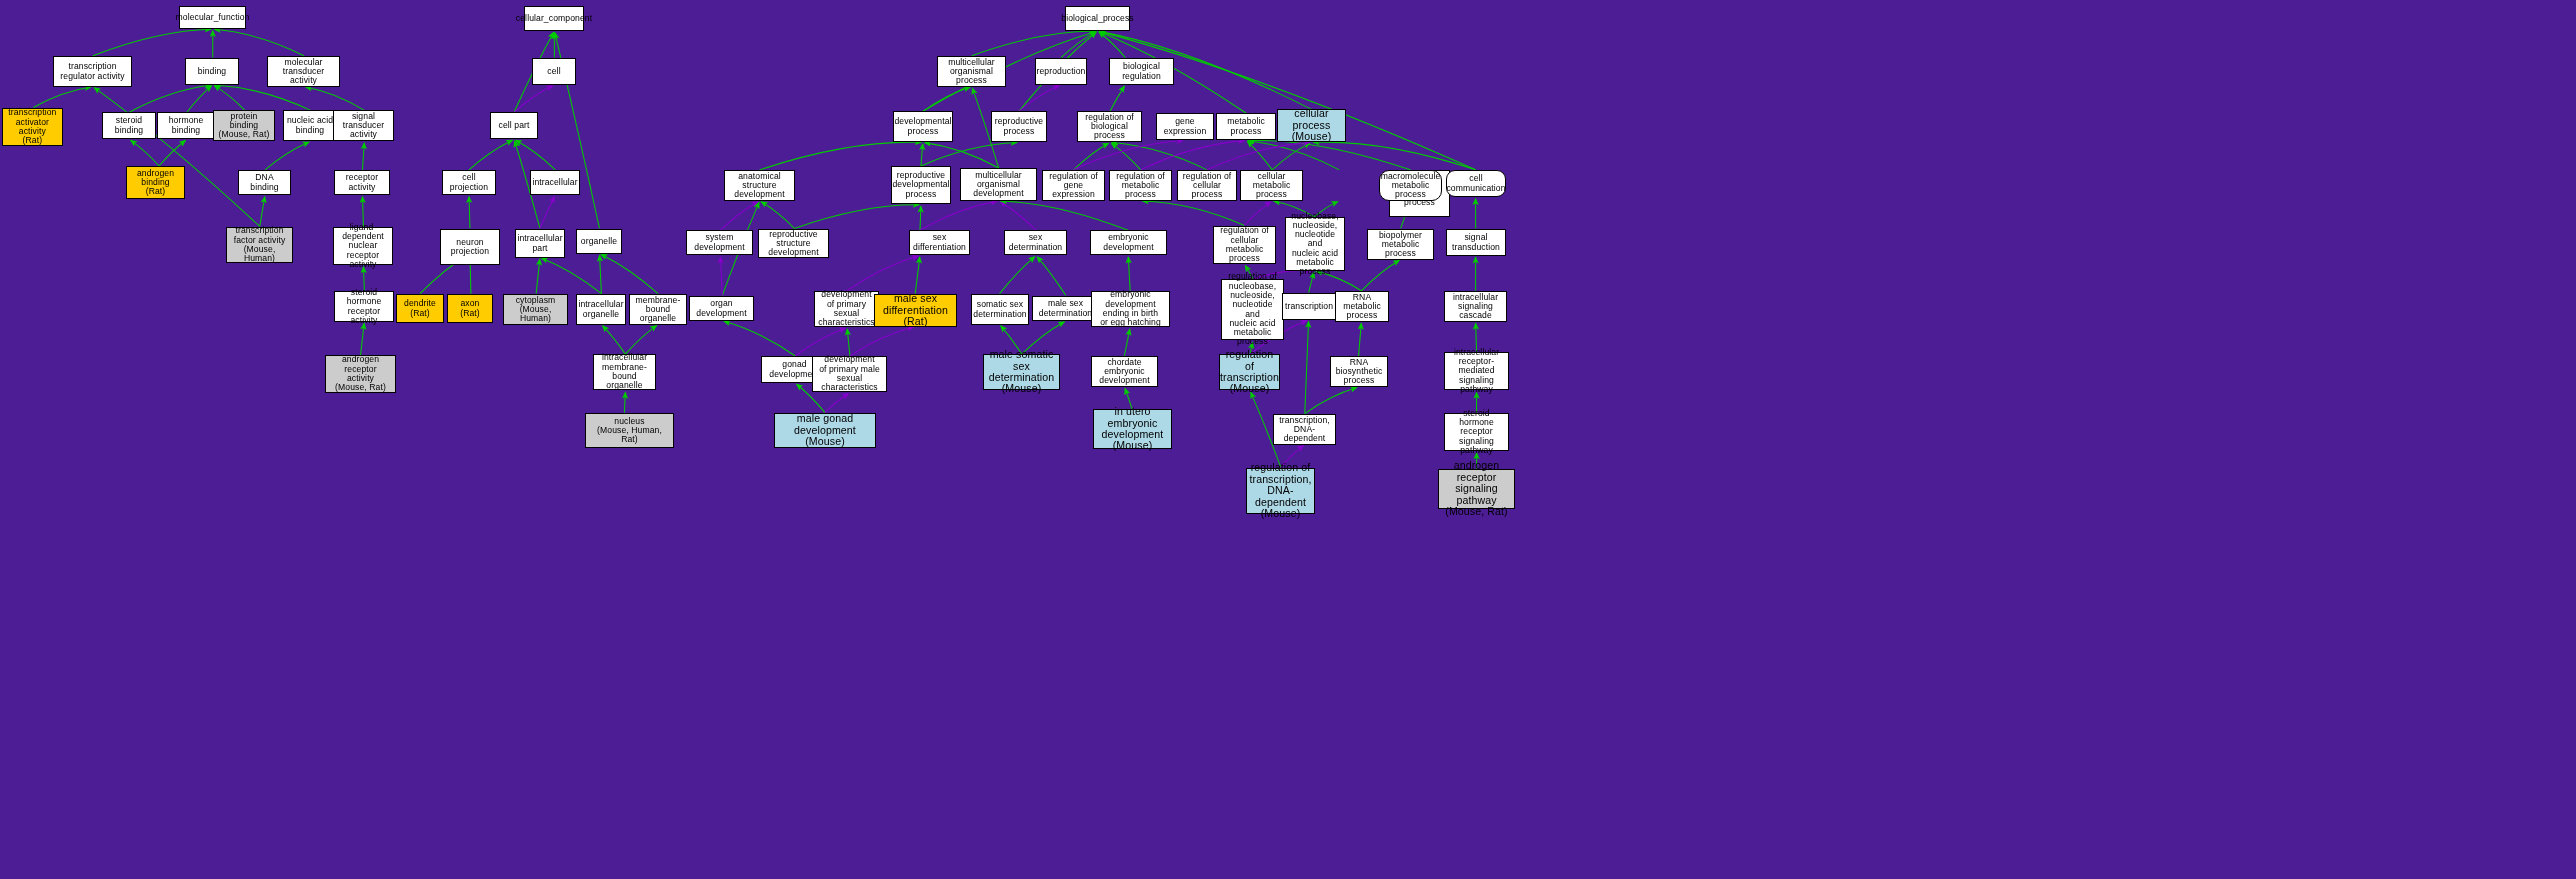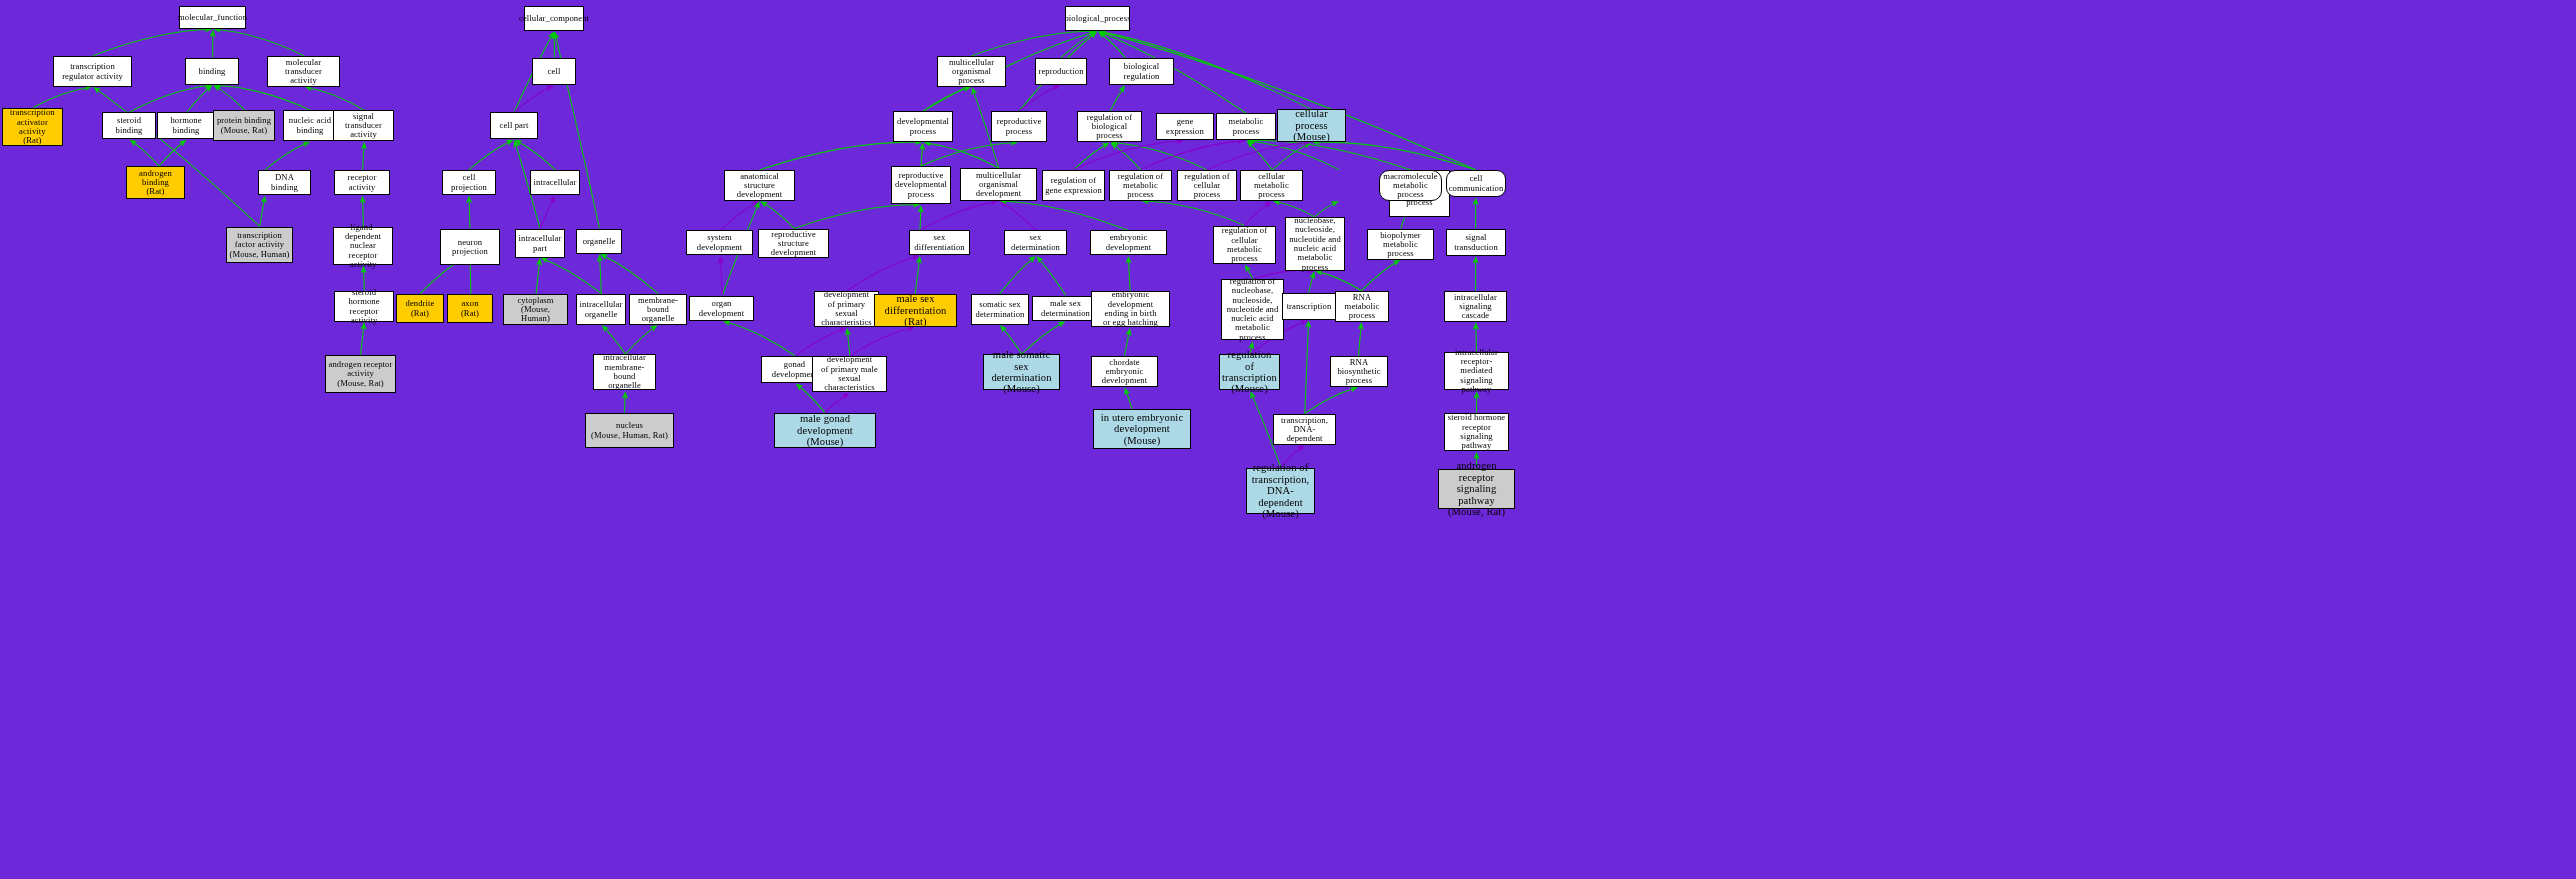--- a/index.html
+++ b/index.html
@@ -1,22 +1,22 @@
 <!DOCTYPE html>
 <html><head>
 <meta charset="utf-8">
 <title>GO Term Graph</title>
 <style>
   html,body{margin:0;padding:0;background:#ffffff;}
   #canvas{
     position:relative;
     width:2576px;
     height:879px;
-    background:#6d28d9;
-    font-family:Liberation Serif, serif;
+    background:#4c1d95;
+    font-family:Liberation Sans, sans-serif;
     overflow:hidden;
   }
   svg#edges{
     position:absolute;left:0;top:0;width:2576px;height:879px;
     pointer-events:none;
   }
   .node{
     position:absolute;
     box-sizing:border-box;
     border:1px solid #000000;
@@ -176,21 +176,21 @@
       <div class="node  " style="left: 102px; top: 112px; width: 54px; height: 27px;">steroid binding</div>
       <div class="node  " style="left: 157px; top: 112px; width: 58px; height: 27px;">hormone binding</div>
       <div class="node grey " style="left: 213px; top: 110px; width: 62px; height: 31px;">protein binding
 (Mouse, Rat)</div>
       <div class="node  " style="left: 283px; top: 110px; width: 54px; height: 31px;">nucleic acid
 binding</div>
       <div class="node  " style="left: 333px; top: 110px; width: 61px; height: 31px;">signal transducer
 activity</div>
       <div class="node gold " style="left: 126px; top: 166px; width: 59px; height: 33px; text-align: center;">androgen binding
 (Rat)</div>
-      <div class="node  " style="left: 238px; top: 170px; width: 53px; height: 25px; margin-left: 20px;">DNA binding</div>
+      <div class="node  " style="left: 238px; top: 170px; width: 53px; height: 25px;">DNA binding</div>
       <div class="node  " style="left: 334px; top: 170px; width: 56px; height: 25px;">receptor activity</div>
       <div class="node grey " style="left: 226px; top: 227px; width: 67px; height: 36px;">transcription
 factor activity
 (Mouse, Human)</div>
       <div class="node  " style="left: 333px; top: 227px; width: 60px; height: 38px;">ligand-dependent
 nuclear receptor
 activity</div>
       <div class="node  " style="left: 334px; top: 291px; width: 60px; height: 31px;">steroid hormone
 receptor activity</div>
       <div class="node grey " style="left: 325px; top: 355px; width: 71px; height: 38px;">androgen receptor
@@ -307,21 +307,21 @@
       <div class="node blue med" style="left: 1219px; top: 354px; width: 61px; height: 36px;">regulation of
 transcription
 (Mouse)</div>
       <div class="node  " style="left: 1330px; top: 356px; width: 58px; height: 31px;">RNA biosynthetic
 process</div>
       <div class="node  " style="left: 1444px; top: 352px; width: 65px; height: 38px;">intracellular
 receptor-mediated
 signaling pathway</div>
       <div class="node blue med" style="left: 774px; top: 413px; width: 102px; height: 35px;">male gonad development
 (Mouse)</div>
-      <div class="node blue med" style="left: 1093px; top: 409px; width: 98px; height: 40px;">in utero embryonic
+      <div class="node blue med" style="left: 1093px; top: 409px; width: 79px; height: 40px;">in utero embryonic
 development
 (Mouse)</div>
       <div class="node  " style="left: 1273px; top: 414px; width: 63px; height: 31px;">transcription,
 DNA-dependent</div>
       <div class="node  " style="left: 1444px; top: 413px; width: 65px; height: 38px;">steroid hormone
 receptor signaling
 pathway</div>
       <div class="node blue med" style="left: 1246px; top: 468px; width: 69px; height: 46px;">regulation of
 transcription,
 DNA-dependent

